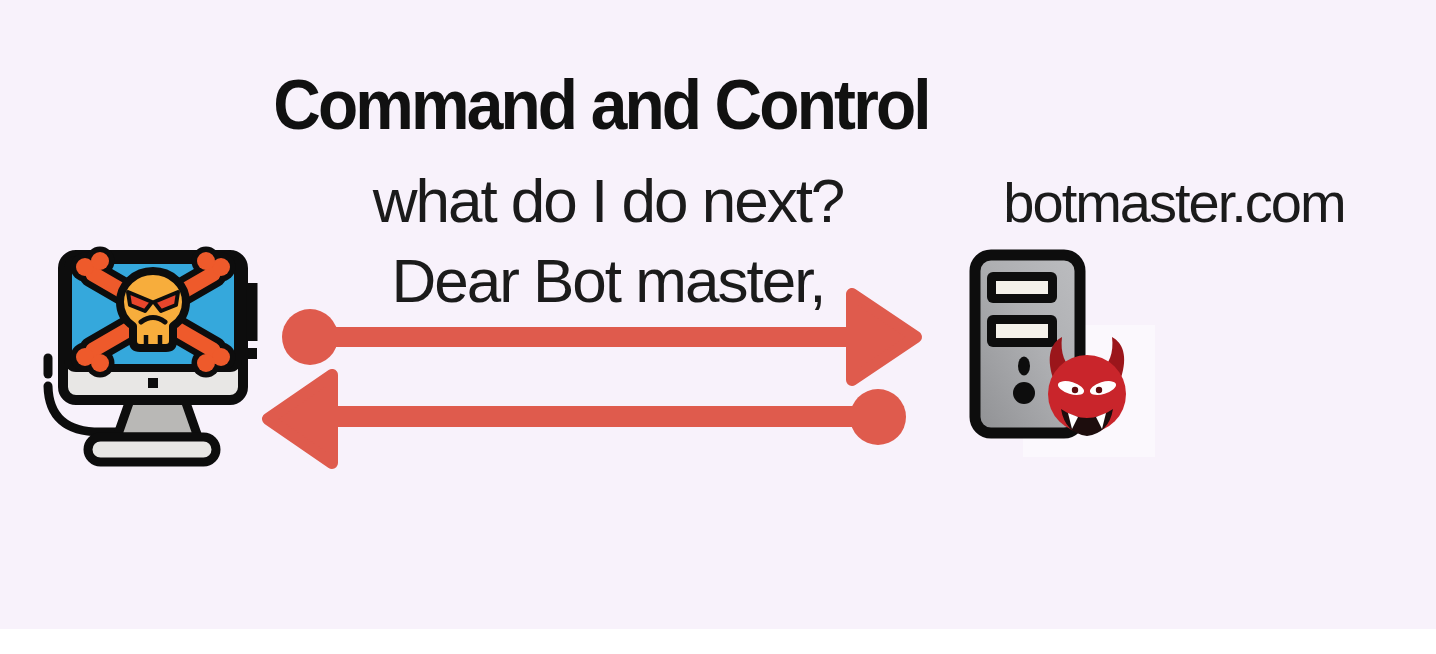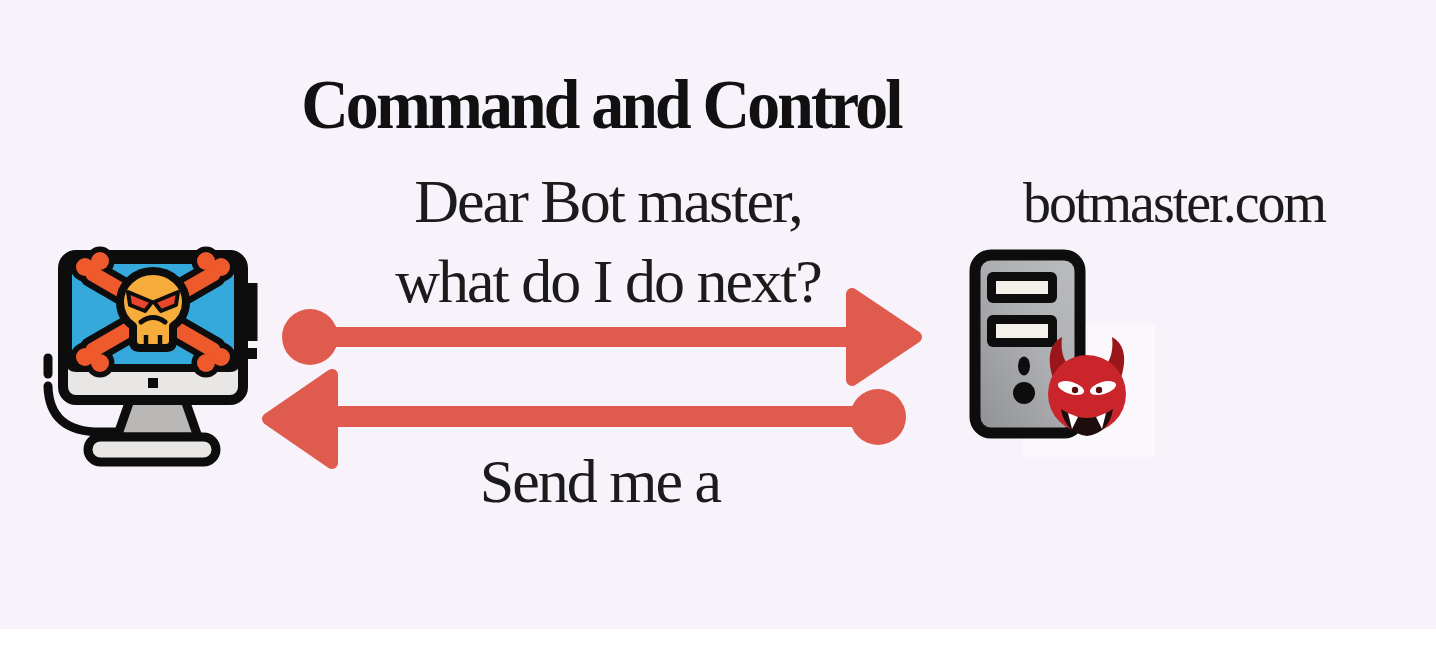--- a/index.html
+++ b/index.html
@@ -6,21 +6,21 @@
     --background:#f8f2fb; --text:#1b1b1b; --arrow:#df5b4d;
     --screen-blue:#35a8dc; --skull-yellow:#f7ad3c; --bone-orange:#ee5a2b;
     --skull-eye-red:#e8452c; --outline-black:#0d0d0d;
     --monitor-gray:#e8e7e5; --stand-gray:#b9b8b6; --slot-cream:#f4f1ea;
     --devil-red:#c9252b; --devil-horn:#9b161b;
   }
   html,body{margin:0;padding:0;background:#fff;}
   .canvas{
     position:relative;width:1436px;height:629px;overflow:hidden;
     background:var(--background);
-    font-family:Liberation Serif, serif;
+    font-family:Liberation Sans, sans-serif;
     color:var(--text);
   }
   .title{
     position:absolute;left:601px;top:70px;margin:0;
     transform:translateX(-50%) scaleX(0.94);
     font-size:70px;font-weight:bold;letter-spacing:-3px;line-height:1;
     white-space:nowrap;color:#111;
   }
   .msg{
     position:absolute;text-align:center;font-size:62px;line-height:80px;
@@ -55,22 +55,22 @@
   .fill-horn{fill:var(--devil-horn);}
 </style>
 </head>
 <body>
 
 <div class="canvas">
 
   <h1 class="title">Command and Control</h1>
 
   <div class="msg msg-top">
+    <div>what do I do next?</div>
     <div>Dear Bot master,</div>
-    <div>what do I do next?</div>
   </div>
 
   <div class="server-label">botmaster.com</div>
 
   <svg class="svg-computer" width="230" height="226" viewBox="0 0 230 226" aria-hidden="true">
     <g fill="none" stroke-linecap="round">
       <path d="M12 116 v16" class="stroke-black" stroke-width="9"></path>
       <path d="M12 144 q1 46 52 46 h90" class="stroke-black" stroke-width="9"></path>
     </g>
     <g>
@@ -165,16 +165,15 @@
       <ellipse cx="143" cy="145" rx="13.5" ry="6" fill="#ffffff" transform="rotate(-17 143 145)"></ellipse>
       <circle cx="115" cy="147" r="3.2" fill="#5e0b0e"></circle>
       <circle cx="139" cy="147" r="3.2" fill="#5e0b0e"></circle>
       <path d="M101 166 Q127 184 153 166 Q149 190 127 193 Q105 190 101 166 Z" fill="#1d0d0d"></path>
       <polygon points="108,170 118,174 112,186" fill="#ffffff"></polygon>
       <polygon points="146,170 136,174 142,186" fill="#ffffff"></polygon>
     </g>
   </svg>
 
   <div class="msg msg-bottom">
-    <div>Send me a</div>
   </div>
 
 </div>
 
 </body></html>

